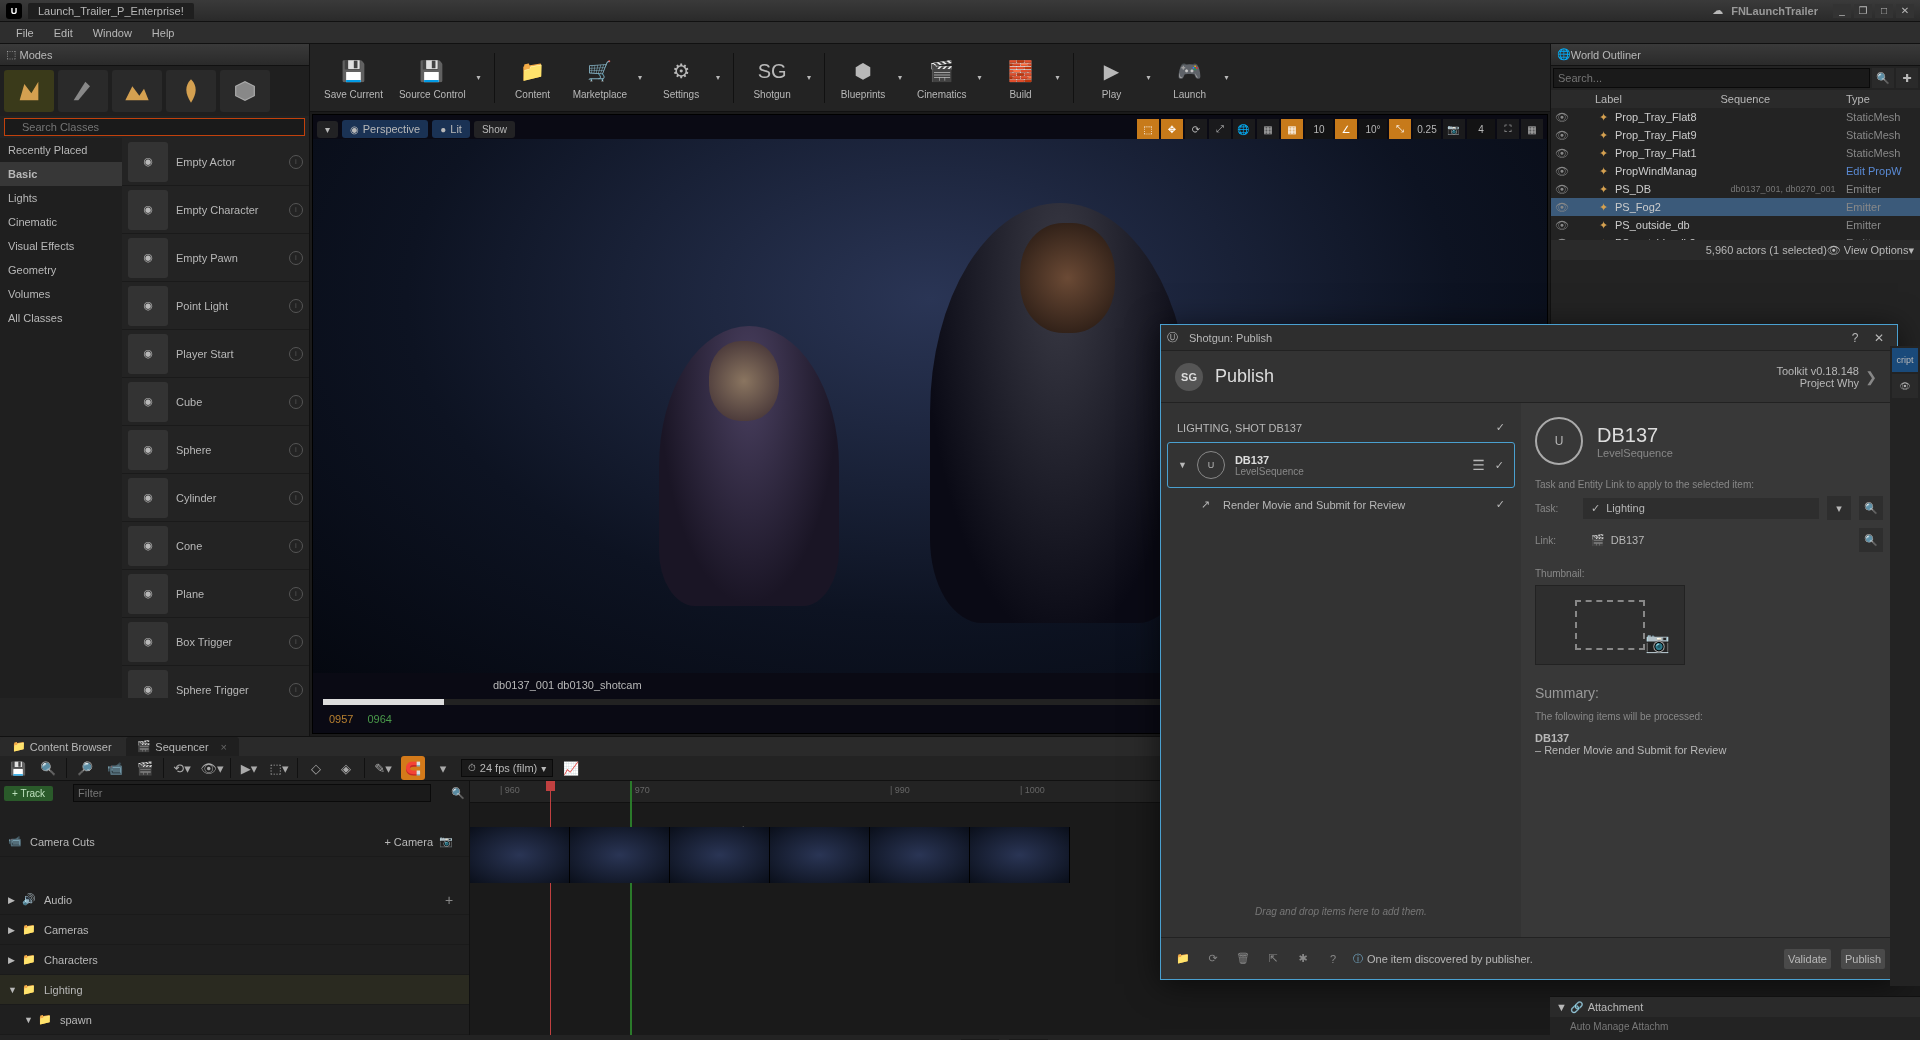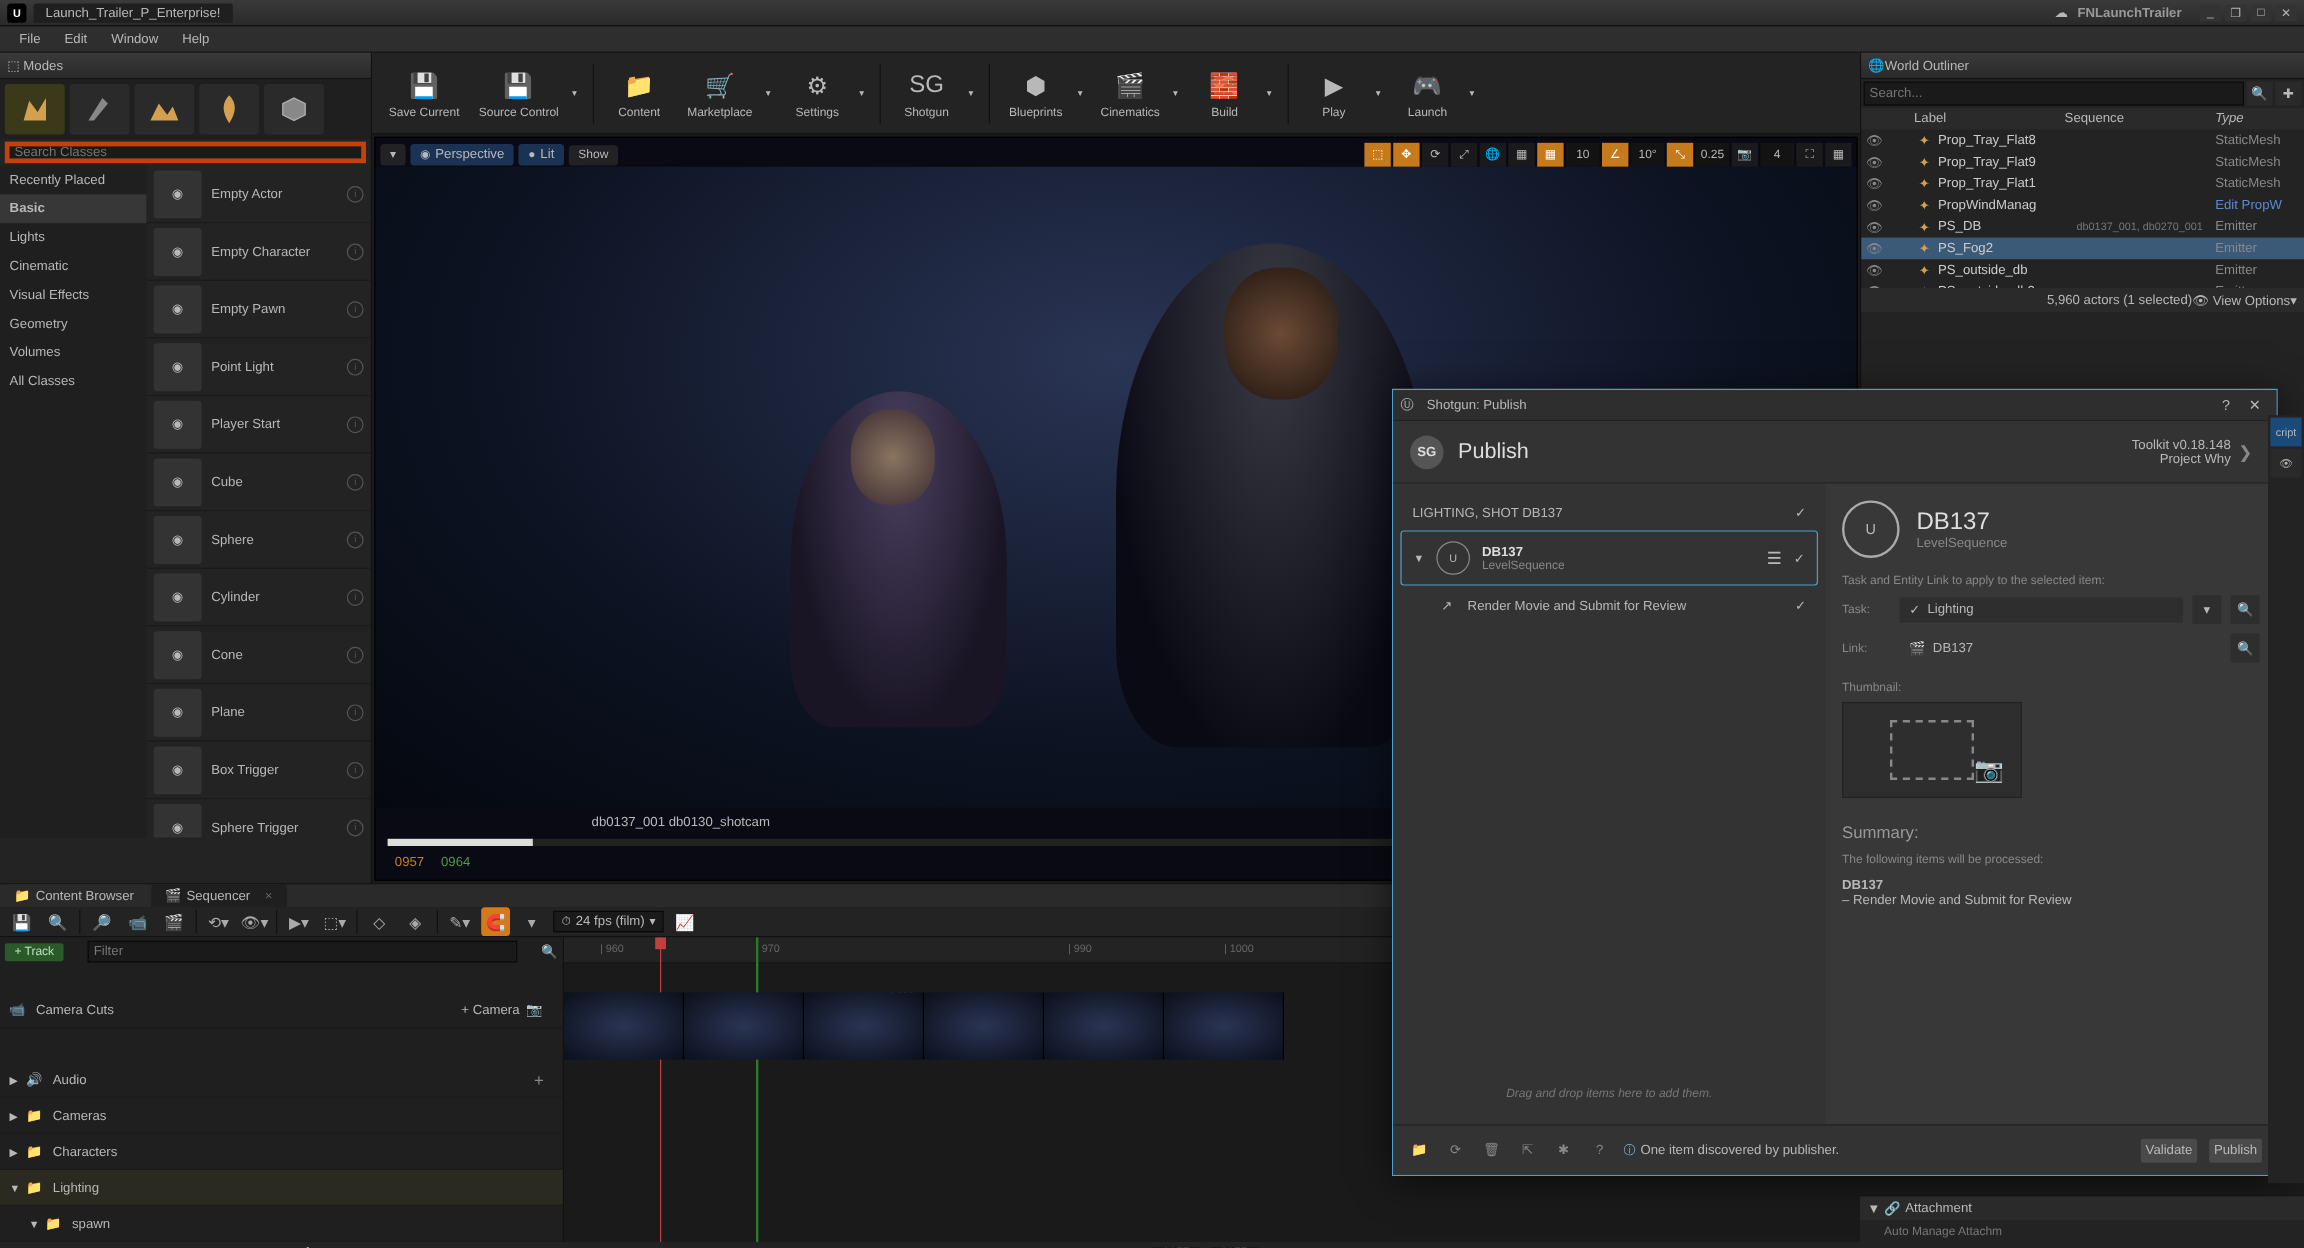--- a/index.html
+++ b/index.html
@@ -14,21 +14,21 @@
 .menubar span{padding:0 10px;cursor:default;}
 .row{display:flex;}
 .main-row{height:692px;}
 .modes-panel{width:310px;background:#232323;display:flex;flex-direction:column;border-right:1px solid #111;}
 .panel-header{height:22px;background:linear-gradient(#3a3a3a,#2a2a2a);display:flex;align-items:center;padding:0 6px;border-bottom:1px solid #111;font-size:11px;}
 .mode-tabs{height:50px;background:#1f1f1f;display:flex;align-items:center;padding:0 4px;gap:4px;}
 .mode-tab{width:50px;height:42px;background:#2a2a2a;border-radius:3px;display:flex;align-items:center;justify-content:center;}
 .mode-tab.active{background:#3a3a1a;}
 .mode-tab svg{width:28px;height:28px;}
 .search-bar{height:22px;padding:2px 4px;}
-.search-bar input{width:100%;height:100%;background:#1a1a1a;border:4px solid #c2410c;color:#888;padding:0 4px;}
+.search-bar input{width:100%;height:100%;background:#1a1a1a;border:1px solid #c2410c;color:#888;padding:0 17px;}
 .categories{display:flex;height:560px;}
 .cat-list{width:122px;background:#1f1f1f;}
 .cat-list div{padding:6px 8px;}
 .cat-list .active{background:#373737;font-weight:bold;}
 .actor-list{flex:1;overflow:hidden;}
 .actor-item{height:48px;display:flex;align-items:center;padding:0 6px;border-bottom:1px solid #1a1a1a;}
 .actor-item .thumb{width:40px;height:40px;background:#333;border-radius:3px;margin-right:8px;display:flex;align-items:center;justify-content:center;}
 .actor-item .info-icon{margin-left:auto;width:14px;height:14px;border:1px solid #555;border-radius:50%;font-size:8px;display:flex;align-items:center;justify-content:center;color:#555;}
 .center-col{flex:1;display:flex;flex-direction:column;background:#1a1a1a;}
 .toolbar{height:68px;background:#232323;display:flex;align-items:center;padding:4px 8px;gap:4px;border-bottom:1px solid #111;}
@@ -59,21 +59,21 @@
 .transport .frame-num{color:#b88030;padding:0 6px;font-size:11px;}
 .transport .frame-num.green{color:#4a9a4a;}
 .transport .tbtn{width:20px;height:18px;display:flex;align-items:center;justify-content:center;font-size:11px;color:#ccc;}
 .outliner{width:370px;background:#232323;display:flex;flex-direction:column;border-left:1px solid #111;}
 .outliner-search{height:24px;padding:2px;display:flex;gap:2px;}
 .outliner-search input{flex:1;background:#1a1a1a;border:1px solid #0a0a0a;color:#888;padding:0 4px;}
 .outliner-search .sbtn{width:22px;background:#2a2a2a;display:flex;align-items:center;justify-content:center;}
 .outliner-head{height:18px;background:#2a2a2a;display:flex;align-items:center;padding:0 4px;font-size:10px;}
 .outliner-head .c1{width:40px;}
 .outliner-head .c2{flex:1;}
-.outliner-head .c3{width:70px;font-style:italic;}
+.outliner-head .c3{width:70px;}
 .outliner-rows{flex:1;overflow:hidden;max-height:132px;}
 .o-row{height:18px;display:flex;align-items:center;padding:0 4px;font-size:10px;}
 .o-row.sel{background:#3b5a7a;}
 .o-row .vis{width:20px;}
 .o-row .eye{color:#888;}
 .o-row .ind{width:24px;}
 .o-row .ico{width:16px;color:#d4a050;}
 .o-row .nm{flex:1;color:#ccc;}
 .o-row .typ{width:70px;color:#888;}
 .o-row .typ.blue{color:#5a8ad4;}

